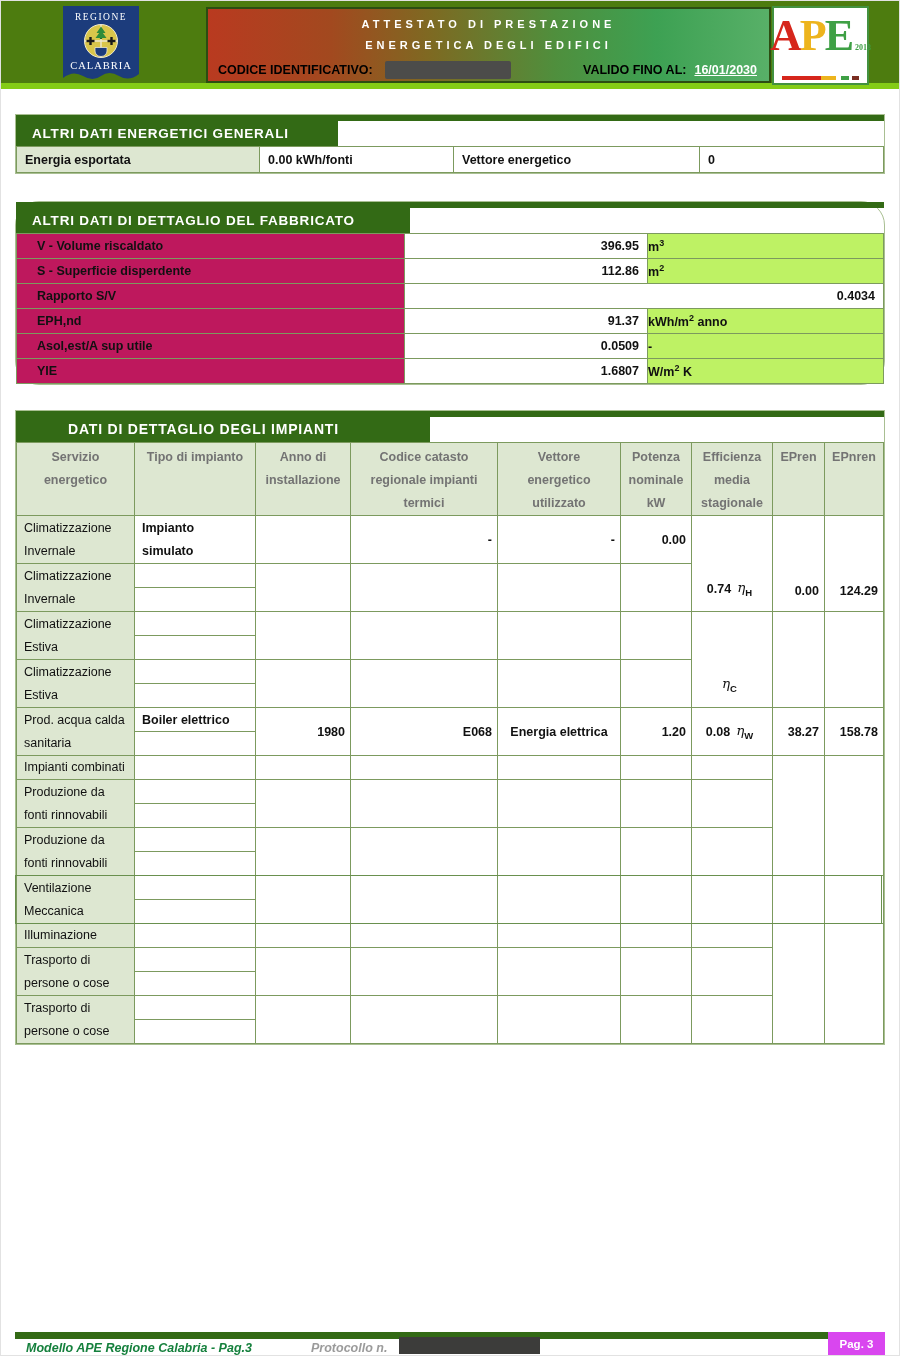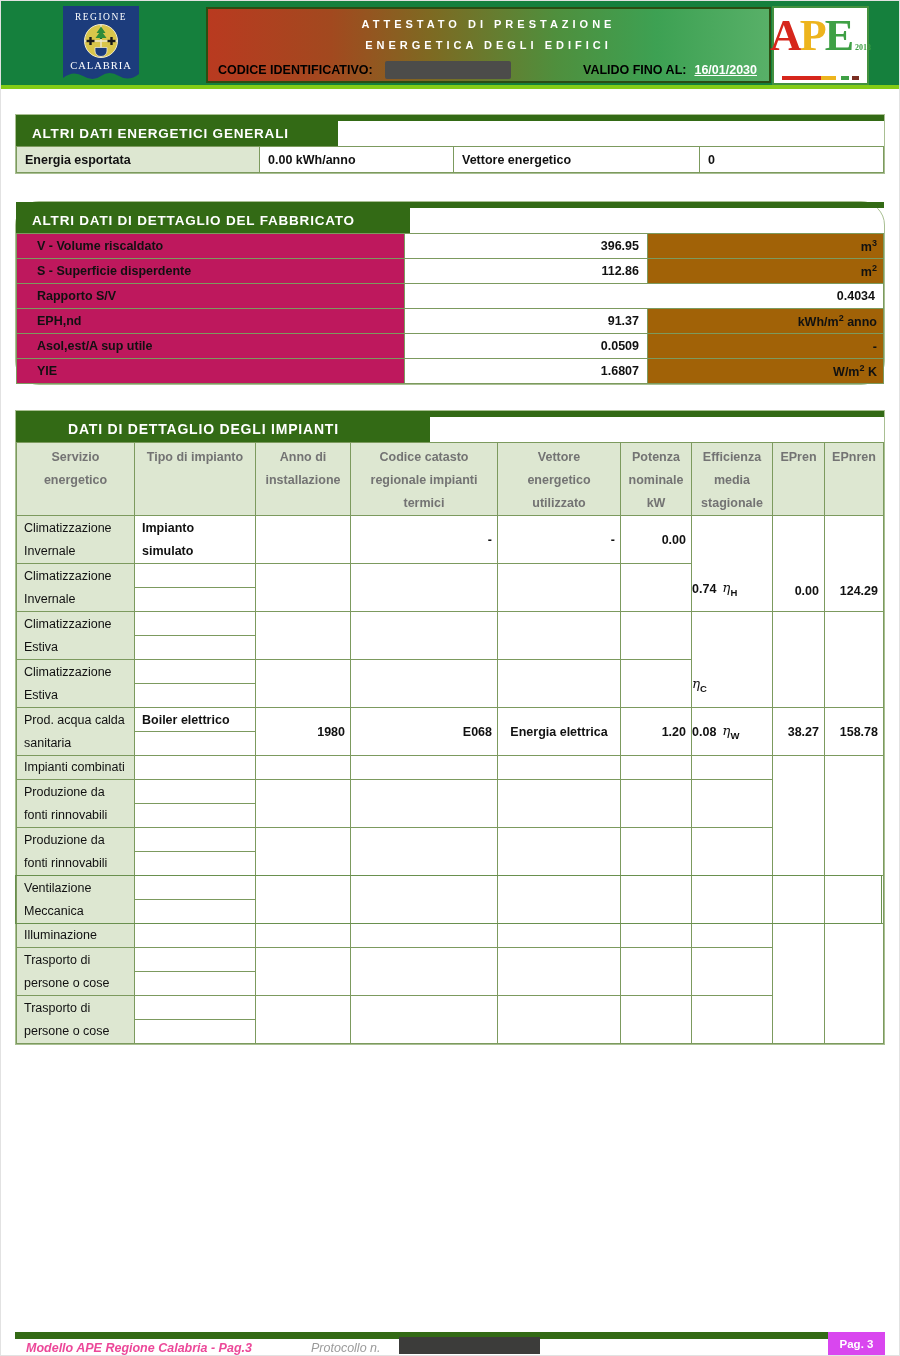--- a/index.html
+++ b/index.html
@@ -3,21 +3,21 @@
 <meta charset="utf-8">
 <style>
   * { margin:0; padding:0; box-sizing:border-box; }
   html,body { background:#fff; }
   body {
     width:900px; height:1356px; position:relative;
     font-family:"Liberation Sans", sans-serif;
     border:1px solid #e2e2e2; overflow:hidden; color:#111;
   }
   
-  .page-header { position:relative; height:88px; border-bottom:4px solid #84cc16; background:#15803d;padding-left:8px; }
+  .page-header { position:relative; height:88px; border-bottom:6px solid #84cc16; background:#4d7c0f;padding-left:8px; }
   .cal-logo { position:absolute; left:60px; top:4px; width:80px; height:80px; }
   .banner {
     position:absolute; left:205px; top:6px; width:565px; height:76px;
     border:2px solid #2c4d12;
     background:linear-gradient(90deg,#b93a20 0%,#a2491f 22%,#7d6a22 40%,#4f8f3d 62%,#3da153 80%,#58b068 100%);
     padding:5px 10px 0 10px;
   }
   .banner-title { text-align:center; color:#fff; font-weight:bold; font-size:11px; letter-spacing:4px; line-height:21px; }
   .banner-row { display:flex; align-items:center; margin-top:5px; font-size:12.5px; font-weight:bold; }
   .codice-label { color:#000; }
@@ -51,51 +51,51 @@
   sup { font-size:9px; font-weight:bold; }
   
   .t-general tr { height:26px; }
   .t-general td { font-weight:bold; padding-left:8px; background:#fff; }
   .t-general td.greenbg { background:#dde7d1; }
   
   .t-building tr { height:25px; }
   .t-building td { font-weight:bold; }
   .t-building .lbl { background:#be185d; padding-left:20px; }
   .t-building .val { text-align:right; padding-right:8px; background:#fff; }
-  .t-building .unit { background:#a16207; text-align:right; padding-right:6px; }
+  .t-building .unit { background:#bef264; padding-right:6px; }
   
   .t-sys th { background:#dde7d1; font-weight:bold; vertical-align:top; padding-top:3px; text-align:center; color:#737373; }
   .t-sys th div { line-height:23px; font-size:12.5px; }
   .t-sys tr.r48 { height:48px; }
   .t-sys tr.r24 { height:24px; }
   .t-sys td { background:#fff; }
   .t-sys td.svc { background:#dde7d1; padding-left:7px; font-weight:normal; line-height:23px; }
   .t-sys td.tipolines { padding-left:7px; font-weight:bold; line-height:23px; }
   .t-sys td.split { padding:0; }
   .t-sys td.split .half { height:23px; }
   .t-sys td.split .half.top { border-bottom:1px solid #7c9a5e; }
   .t-sys td.split .half.top.txt { font-weight:bold; padding-left:7px; line-height:22px; }
   .t-sys td.num { font-weight:bold; text-align:right; padding-right:5px; }
   .t-sys td.ctr { font-weight:bold; text-align:center; }
   .t-sys td.vb { vertical-align:bottom; }
-  .effwrap { display:flex; justify-content:flex-start; align-items:center; gap:6px; padding-right:5px; font-weight:bold; }
+  .effwrap { display:flex; justify-content:center; align-items:center; gap:6px; padding-right:5px; font-weight:bold; }
   td.vb .effwrap { padding-bottom:13px; }
   td.vb .numwrap { text-align:right; padding:0 5px 13px 0; font-weight:bold; }
   .eta { font-family:"DejaVu Serif", serif; font-style:italic; font-weight:normal; font-size:13.5px; }
   .eta sub { font-style:normal; font-weight:bold; font-size:9.5px; font-family:"Liberation Sans", sans-serif; }
   .tablewrap { position:relative; }
   .vent-overlay {
     position:absolute; left:-1px; top:433px; width:867px; height:49px;
     border:1px solid #69904e; pointer-events:none;
   }
   
   .page-footer { position:absolute; left:0; top:1331px; width:900px; height:25px; }
   .footer-bar { position:absolute; left:14px; top:0; width:870px; height:7px; background:#336a15; }
-  .footer-left { position:absolute; left:25px; top:9px; font-size:12.5px; font-style:italic; font-weight:bold; color:#ec4899; }
-  .footer-proto { position:absolute; left:310px; top:9px; font-size:12.5px; font-style:italic; font-weight:normal; color:#9b9b9b; }
+  .footer-left { position:absolute; left:25px; top:9px; font-size:12.5px; font-style:italic; font-weight:bold; color:#15803d; }
+  .footer-proto { position:absolute; left:310px; top:9px; font-size:12.5px; font-style:italic; font-weight:bold; color:#9b9b9b; }
   .footer-redact { position:absolute; left:398px; top:5px; width:141px; height:17px; background:#3c3c3a; }
   .page-badge { position:absolute; right:16px; top:0; width:57px; height:25px; background:#d946ef; color:#fff; font-size:11.5px; font-weight:bold; text-align:center; line-height:25px; }
 </style>
 </head>
 <body>
 
 <div class="page-header">
   <svg class="cal-logo" viewBox="0 0 80 78">
     <path d="M2,0 H78 V68 Q68,76 58,70 Q48,64 40,70 Q32,76 22,70 Q12,64 2,72 Z" fill="#1c3c7c"></path>
     <text x="40" y="14" text-anchor="middle" fill="#fff" font-family="Liberation Serif, serif" font-size="9.5" letter-spacing="1.5">REGIONE</text>
@@ -148,21 +148,21 @@
   <table class="t-general">
     <colgroup>
         <col style="width:243px">
         <col style="width:194px">
         <col style="width:246px">
         <col>
       </colgroup>
     <tbody>
         <tr>
       <td class="greenbg">Energia esportata</td>
-      <td>0.00 kWh/anno</td>
+      <td>0.00 kWh/fonti</td>
       <td>Vettore energetico</td>
       <td>0</td>
     </tr>
   </tbody>
     </table>
 </div>
 
 <div class="section sec2">
   <div class="sec-bar"></div>
   <div class="sec-title t2">ALTRI DATI DI DETTAGLIO DEL FABBRICATO</div>

